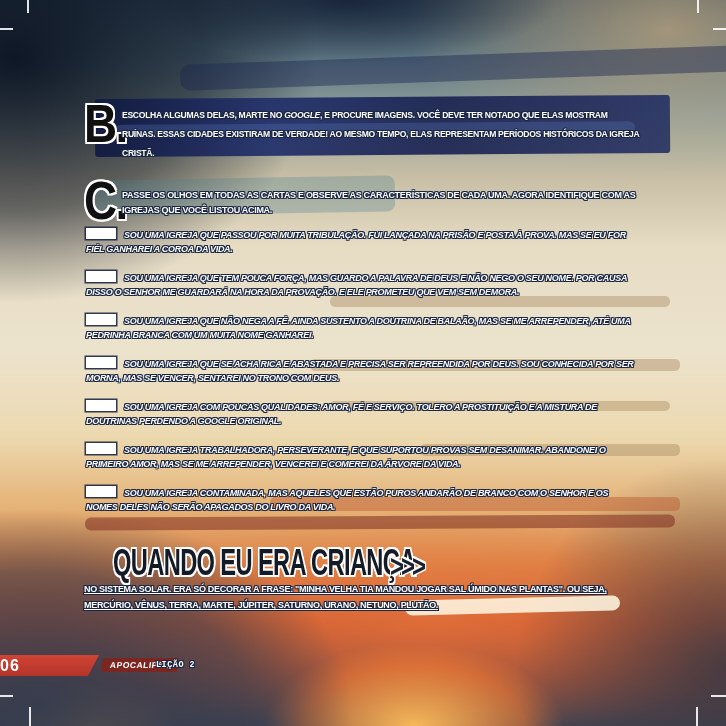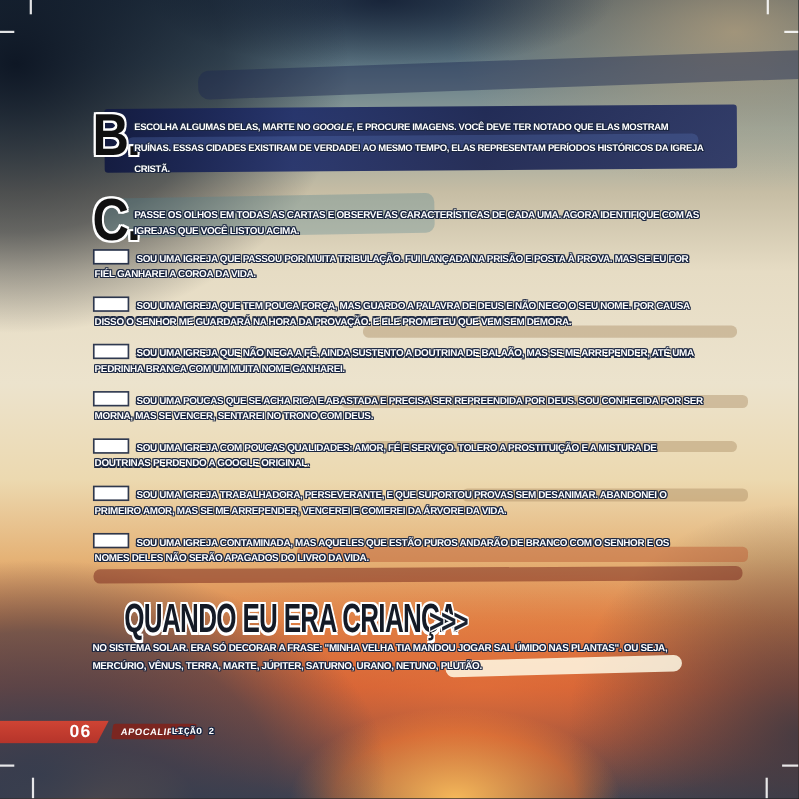--- a/index.html
+++ b/index.html
@@ -52,36 +52,36 @@
       -1px 0 0 #fff,1px 0 0 #fff,0 -1px 0 #fff,0 1px 0 #fff;}
   .bigletter{font-size:54px;font-weight:800;color:#101010;letter-spacing:-2px;line-height:0.9;
     transform:scaleX(0.85);transform-origin:left top;z-index:2;
     text-shadow:-2px -2px 0 #fff,2px -2px 0 #fff,-2px 2px 0 #fff,2px 2px 0 #fff,
       -2px 0 0 #fff,2px 0 0 #fff,0 -2px 0 #fff,0 2px 0 #fff;}
   .smalltext{font-size:9px;letter-spacing:-0.3px;line-height:15px;z-index:2;}
   .italic{font-style:italic;text-align:center;}
   #secB-text{left:122px;top:106px;width:520px;font-size:8.6px;line-height:19px;}
   #secC-text{left:122px;top:188px;width:518px;}
   #items{left:86px;top:228px;width:554px;z-index:2;}
-  .item{margin-bottom:15px;line-height:14px;}
+  .item{margin-bottom:15px;line-height:14px;font-style:italic;}
   .checkbox{display:inline-block;width:30px;height:11px;background:#fff;margin-right:8px;vertical-align:-1px;
     box-shadow:0 0 0 1.5px rgba(27,39,66,0.9);}
   #mn-title{left:113px;top:543px;font-size:37px;font-weight:800;letter-spacing:-1px;white-space:nowrap;
     transform:scaleX(0.64);transform-origin:left top;line-height:40px;z-index:2;
     text-shadow:-2px -2px 0 #fff,2px -2px 0 #fff,-2px 2px 0 #fff,2px 2px 0 #fff,
       -2px 0 0 #fff,2px 0 0 #fff,0 -2px 0 #fff,0 2px 0 #fff;color:#141a26;}
   #mn-arrows{left:390px;top:548px;font-size:24px;font-weight:800;letter-spacing:-3px;
     transform:scaleY(1.3);transform-origin:left top;z-index:2;}
   #mn-intro{left:420px;top:547px;width:222px;font-size:8.3px;line-height:14px;letter-spacing:-0.2px;z-index:2;}
-  #mn-body{left:84px;top:581px;width:558px;font-size:9px;line-height:16px;letter-spacing:-0.3px;z-index:2;}
+  #mn-body{left:84px;top:581px;width:558px;font-size:9px;line-height:16px;letter-spacing:-0.3px;z-index:2;text-decoration:underline;}
   
   #banner{left:0;top:655px;width:99px;height:21px;z-index:4;
     background:linear-gradient(180deg,#cf4434,#b5342a);
     clip-path:polygon(0 0,100% 0,calc(100% - 11px) 100%,0 100%);}
-  #banner span{display:block;text-align:right;padding-right:16px;font-size:16px;line-height:21px;
+  #banner span{display:block;padding-right:16px;font-size:16px;line-height:21px;
     color:#fff;font-weight:800;letter-spacing:1px;}
   #bookbox{left:102px;top:658px;height:14px;padding:0 8px;background:var(--darkred);color:#fff;
     font-size:8.5px;line-height:14px;font-weight:700;border-radius:2px;transform:skewX(-8deg);
     letter-spacing:0.5px;z-index:4;}
   #lesson{left:156px;top:660px;font-size:8.5px;letter-spacing:0.5px;z-index:4;font-family:Liberation Mono, monospace;}
 </style>
 </head>
 <body>
 
 <div id="page">
@@ -118,21 +118,21 @@
     <div class="item">
       <span class="checkbox"></span><span>SOU UMA IGREJA QUE PASSOU POR MUITA TRIBULAÇÃO. FUI LANÇADA NA PRISÃO E POSTA À PROVA. MAS SE EU FOR FIÉL GANHAREI A COROA DA VIDA.</span>
     </div>
     <div class="item">
       <span class="checkbox"></span><span>SOU UMA IGREJA QUE TEM POUCA FORÇA, MAS GUARDO A PALAVRA DE DEUS E NÃO NEGO O SEU NOME. POR CAUSA DISSO O SENHOR ME GUARDARÁ NA HORA DA PROVAÇÃO. E ELE PROMETEU QUE VEM SEM DEMORA.</span>
     </div>
     <div class="item">
       <span class="checkbox"></span><span>SOU UMA IGREJA QUE NÃO NEGA A FÉ. AINDA SUSTENTO A DOUTRINA DE BALAÃO, MAS SE ME ARREPENDER, ATÉ UMA PEDRINHA BRANCA COM UM MUITA NOME GANHAREI.</span>
     </div>
     <div class="item">
-      <span class="checkbox"></span><span>SOU UMA POUCAS QUE SE ACHA RICA E ABASTADA E PRECISA SER REPREENDIDA POR DEUS. SOU CONHECIDA POR SER MORNA, MAS SE VENCER, SENTAREI NO TRONO COM DEUS.</span>
+      <span class="checkbox"></span><span>SOU UMA IGREJA QUE SE ACHA RICA E ABASTADA E PRECISA SER REPREENDIDA POR DEUS. SOU CONHECIDA POR SER MORNA, MAS SE VENCER, SENTAREI NO TRONO COM DEUS.</span>
     </div>
     <div class="item">
       <span class="checkbox"></span><span>SOU UMA IGREJA COM POUCAS QUALIDADES: AMOR, FÉ E SERVIÇO. TOLERO A PROSTITUIÇÃO E A MISTURA DE DOUTRINAS PERDENDO A GOOGLE ORIGINAL.</span>
     </div>
     <div class="item">
       <span class="checkbox"></span><span>SOU UMA IGREJA TRABALHADORA, PERSEVERANTE, E QUE SUPORTOU PROVAS SEM DESANIMAR. ABANDONEI O PRIMEIRO AMOR, MAS SE ME ARREPENDER, VENCEREI E COMEREI DA ÁRVORE DA VIDA.</span>
     </div>
     <div class="item">
       <span class="checkbox"></span><span>SOU UMA IGREJA CONTAMINADA, MAS AQUELES QUE ESTÃO PUROS ANDARÃO DE BRANCO COM O SENHOR E OS NOMES DELES NÃO SERÃO APAGADOS DO LIVRO DA VIDA.</span>
     </div>

